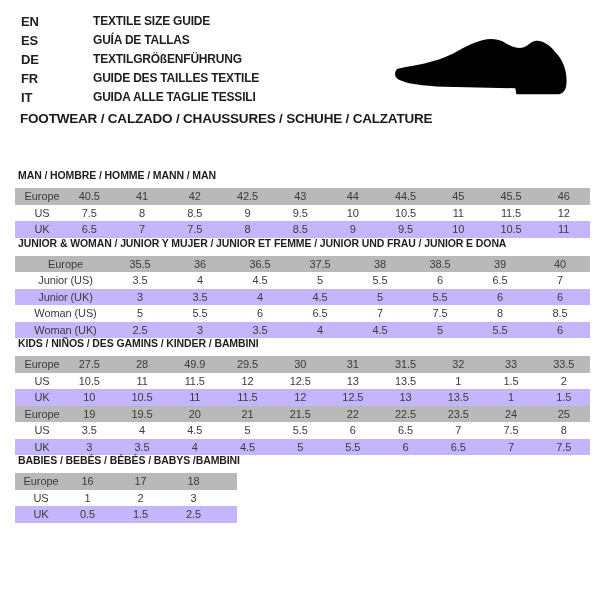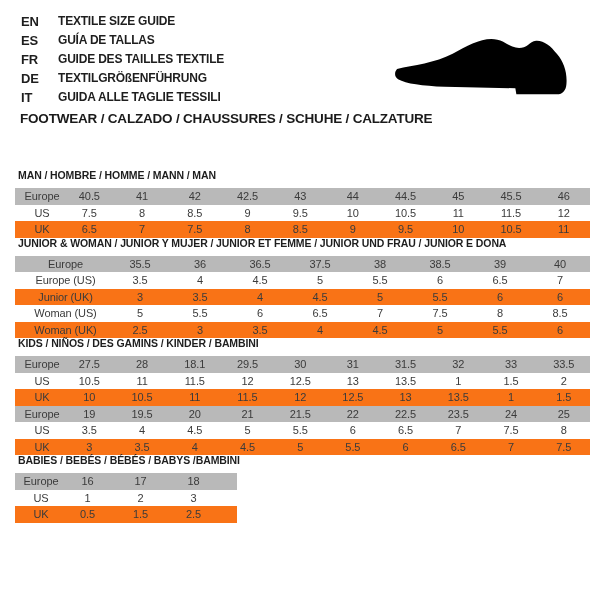--- a/index.html
+++ b/index.html
@@ -9,21 +9,21 @@
     font-family:"Liberation Sans", sans-serif;
     -webkit-font-smoothing:antialiased;
   }
   .sheet { position:relative; width:600px; height:600px; background:#fff; }
 
   
   .lang-block {
     position:absolute; top:12px; left:21px;
     color:#1e1e1e;
   }
-  .lang-line { display:flex; height:19px; line-height:19px; }
+  .lang-line { display:flex; height:19px; line-height:19px;gap:35px; }
   .lang-code {
     width:37px; font-weight:bold; font-size:13px; letter-spacing:-0.2px;
   }
   .lang-label {
     font-weight:bold; font-size:12px; letter-spacing:-0.2px; white-space:nowrap;
   }
   .category-title {
     position:absolute; top:111px; left:20px;
     font-weight:bold; font-size:13.5px; letter-spacing:-0.2px;
     color:#1a1a1a; white-space:nowrap;
@@ -38,21 +38,21 @@
   .section { }
   .section-title {
     font-weight:bold; font-size:10.5px; line-height:11px;
     letter-spacing:-0.1px; color:#1e1e1e;
     margin:0 0 7px 3px; white-space:nowrap;
   }
   .size-table { width:575px; }
   .size-table.t-babies { width:222px; }
   .trow { display:flex; height:16.5px; align-items:center; }
   .trow.r-head  { background:#b9b9b9; }
-  .trow.r-alt   { background:#f97316; }
+  .trow.r-alt   { background:#c4b5fd; }
   .trow.r-plain { background:#ffffff; }
   .cell {
     font-size:11px; color:#3b3b3b; letter-spacing:-0.1px;
     white-space:nowrap; overflow:visible;
   }
   .cell.lbl { text-align:center; padding-left:6px; box-sizing:border-box; }
   .cell.val { text-align:center; }
   
   .t-std  .lbl { width:48px; flex:none; }
   .t-std  .val { flex:1 1 0; }
@@ -72,26 +72,26 @@
   <div class="lang-block">
     <div class="lang-line">
       <span class="lang-code">EN</span>
       <span class="lang-label">TEXTILE SIZE GUIDE</span>
     </div>
     <div class="lang-line">
       <span class="lang-code">ES</span>
       <span class="lang-label">GUÍA DE TALLAS</span>
     </div>
     <div class="lang-line">
+      <span class="lang-code">DE</span>
+      <span class="lang-label">TEXTILGRÖßENFÜHRUNG</span>
+    </div>
+    <div class="lang-line">
       <span class="lang-code">FR</span>
       <span class="lang-label">GUIDE DES TAILLES TEXTILE</span>
-    </div>
-    <div class="lang-line">
-      <span class="lang-code">DE</span>
-      <span class="lang-label">TEXTILGRÖßENFÜHRUNG</span>
     </div>
     <div class="lang-line">
       <span class="lang-code">IT</span>
       <span class="lang-label">GUIDA ALLE TAGLIE TESSILI</span>
     </div>
   </div>
 
   <div class="category-title">FOOTWEAR / CALZADO / CHAUSSURES / SCHUHE / CALZATURE</div>
 
   <div class="shoe">
@@ -168,21 +168,21 @@
             <span class="cell val">35.5</span>
             <span class="cell val">36</span>
             <span class="cell val">36.5</span>
             <span class="cell val">37.5</span>
             <span class="cell val">38</span>
             <span class="cell val">38.5</span>
             <span class="cell val">39</span>
             <span class="cell val">40</span>
           </div>
           <div class="trow r-plain">
-            <span class="cell lbl">Europe (US)</span>
+            <span class="cell lbl">Junior (US)</span>
             <span class="cell val">3.5</span>
             <span class="cell val">4</span>
             <span class="cell val">4.5</span>
             <span class="cell val">5</span>
             <span class="cell val">5.5</span>
             <span class="cell val">6</span>
             <span class="cell val">6.5</span>
             <span class="cell val">7</span>
           </div>
           <div class="trow r-alt">
@@ -220,21 +220,21 @@
           </div>
         </div>
       </div>
       <div class="section">
         <div class="section-title">KIDS / NIÑOS / DES GAMINS / KINDER / BAMBINI</div>
         <div class="size-table t-std">
           <div class="trow r-head">
             <span class="cell lbl">Europe</span>
             <span class="cell val">27.5</span>
             <span class="cell val">28</span>
-            <span class="cell val">18.1</span>
+            <span class="cell val">49.9</span>
             <span class="cell val">29.5</span>
             <span class="cell val">30</span>
             <span class="cell val">31</span>
             <span class="cell val">31.5</span>
             <span class="cell val">32</span>
             <span class="cell val">33</span>
             <span class="cell val">33.5</span>
           </div>
           <div class="trow r-plain">
             <span class="cell lbl">US</span>

